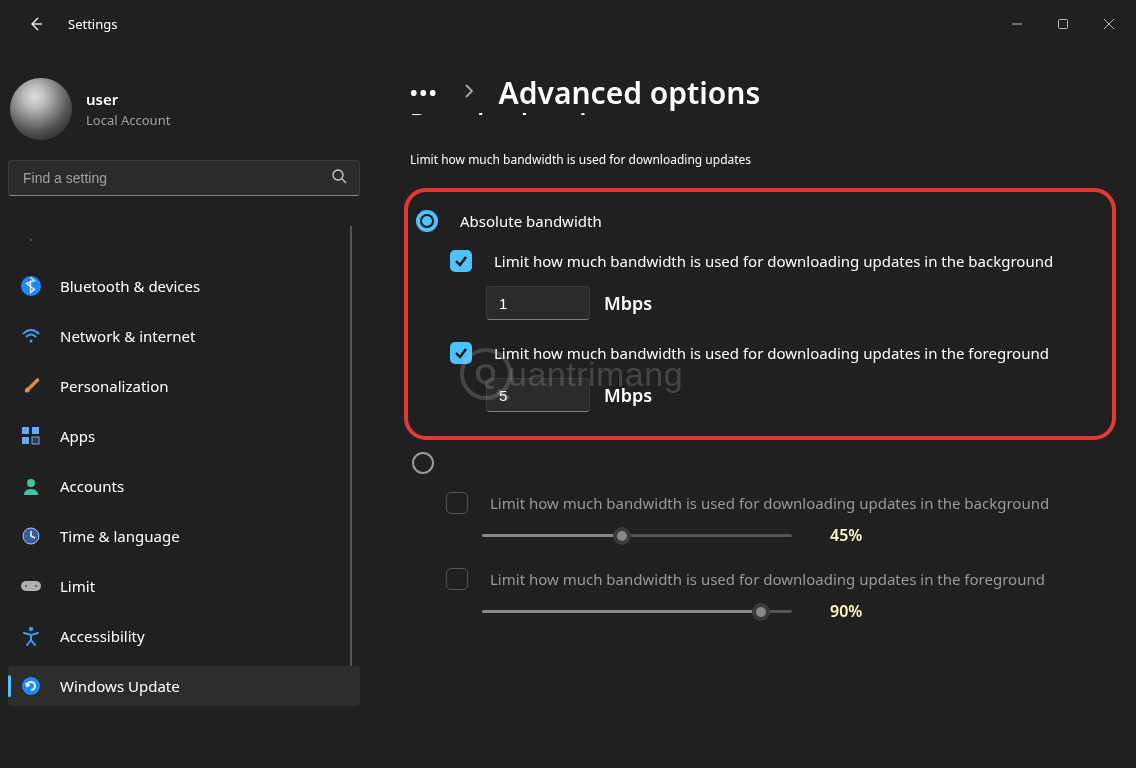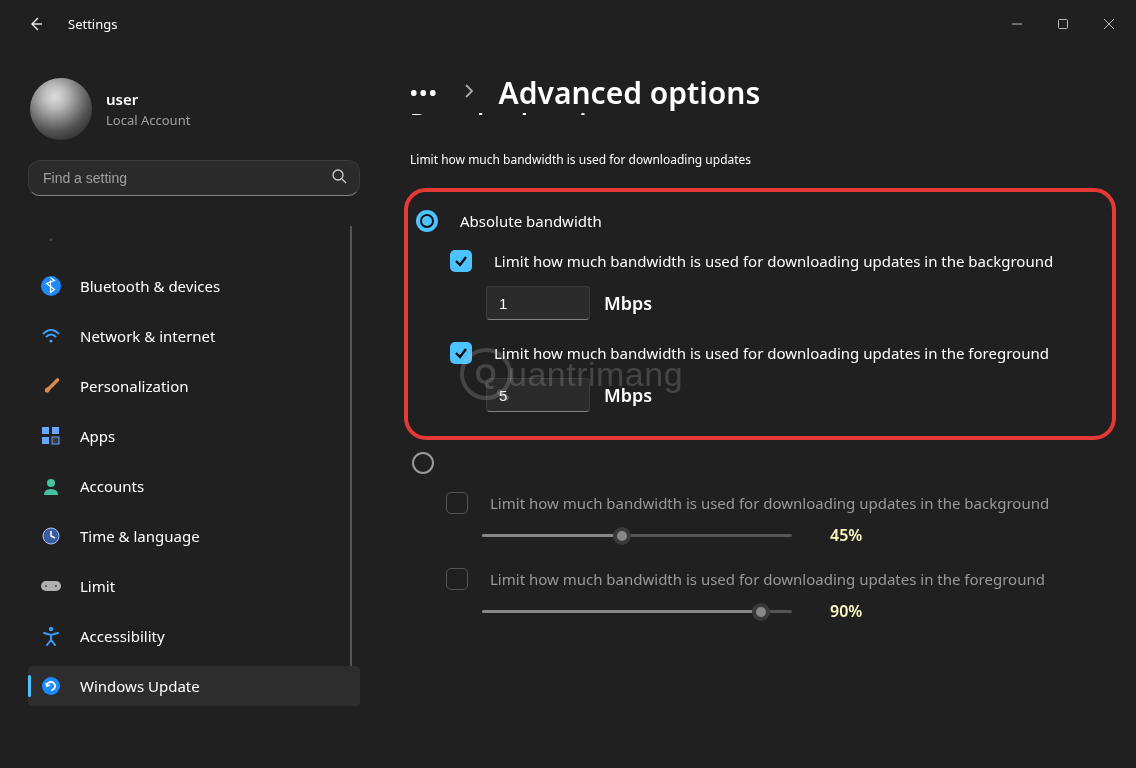--- a/index.html
+++ b/index.html
@@ -52,21 +52,21 @@
   }
 
   .body {
     display: flex;
     height: calc(100% - 48px);
   }
 
   
   .sidebar {
     width: 370px;
-    padding: 12px 10px 0 28px;
+    padding: 12px 10px 0 8px;
     display: flex;
     flex-direction: column;
     position: relative;
   }
   .profile {
     display: flex;
     align-items: center;
     gap: 14px;
     margin: 18px 2px 20px 2px;
   }
@@ -78,21 +78,21 @@
   }
   .profile-name { font-weight: 600; font-size: 15px; }
   .profile-sub { font-size: 13px; color: var(--text-dim); margin-top: 2px; }
 
   .search {
     display: flex;
     align-items: center;
     background: var(--input-bg);
     border: 1px solid #3a3a3a;
     border-bottom: 1px solid #808080;
-    border-radius: 12px;
+    border-radius: 3px;
     padding: 0 12px;
     height: 36px;
     margin-bottom: 20px;
   }
   .search input {
     flex: 1;
     background: transparent;
     border: none;
     outline: none;
     color: var(--text);

